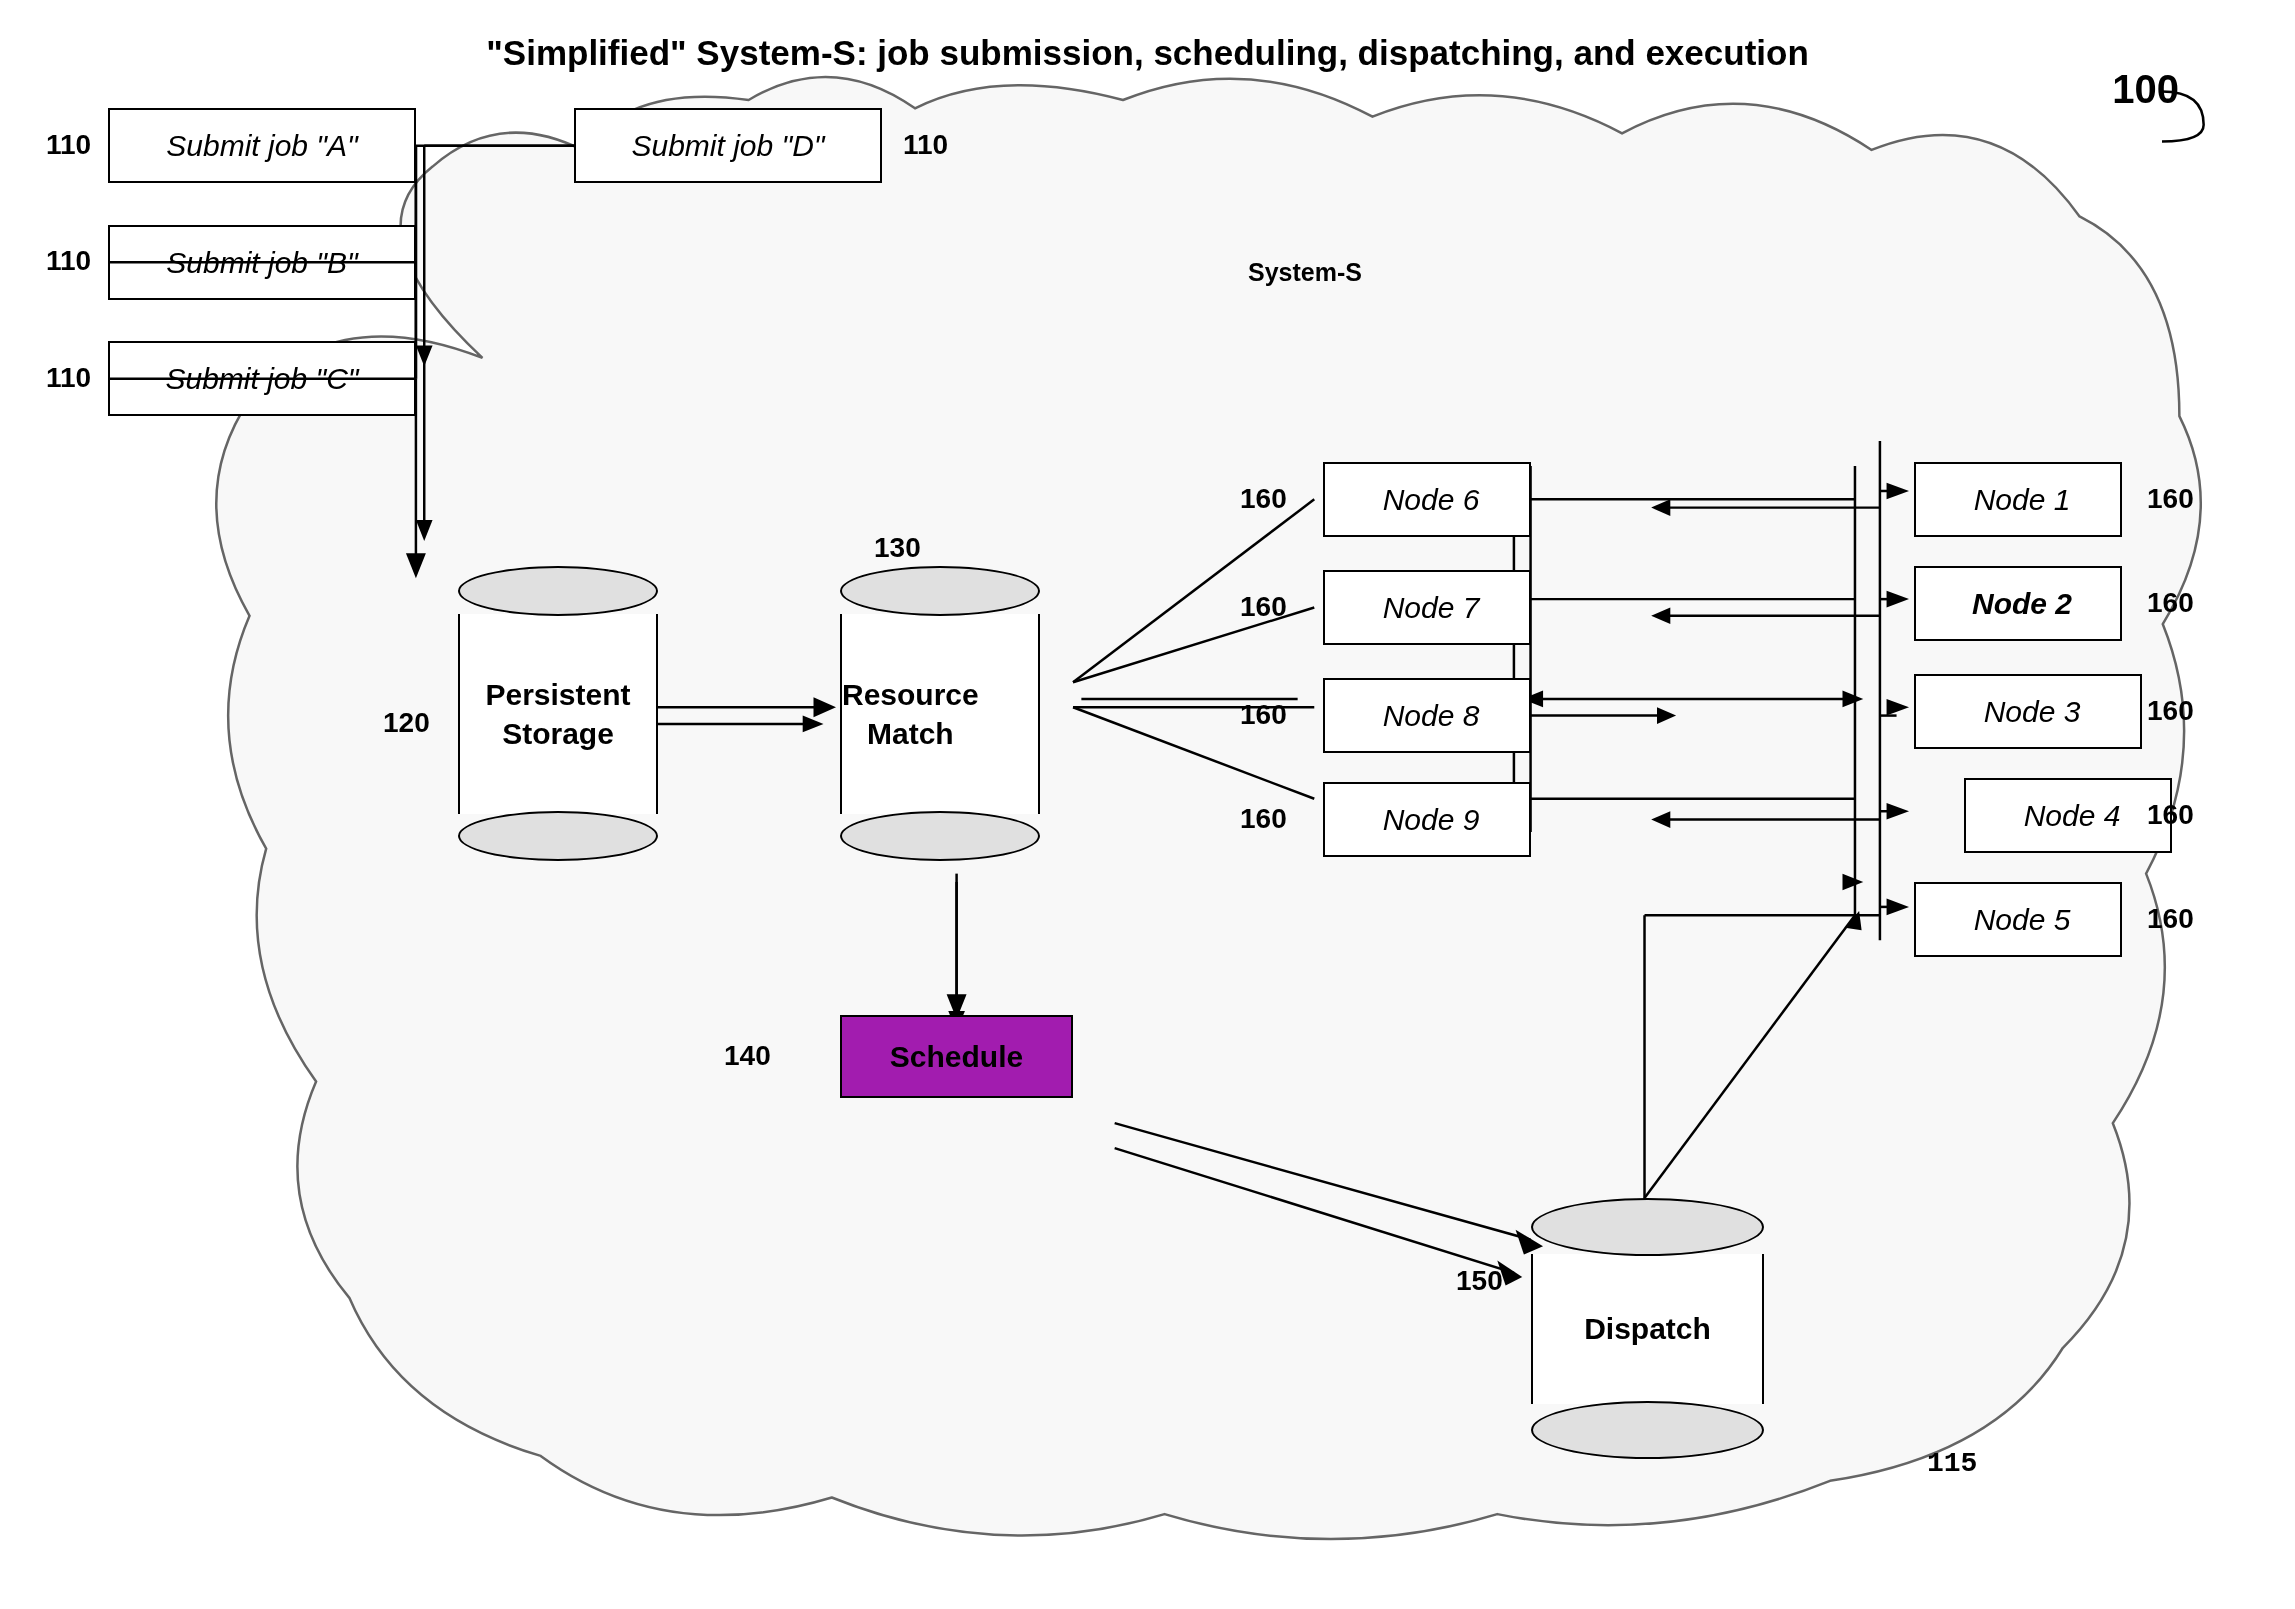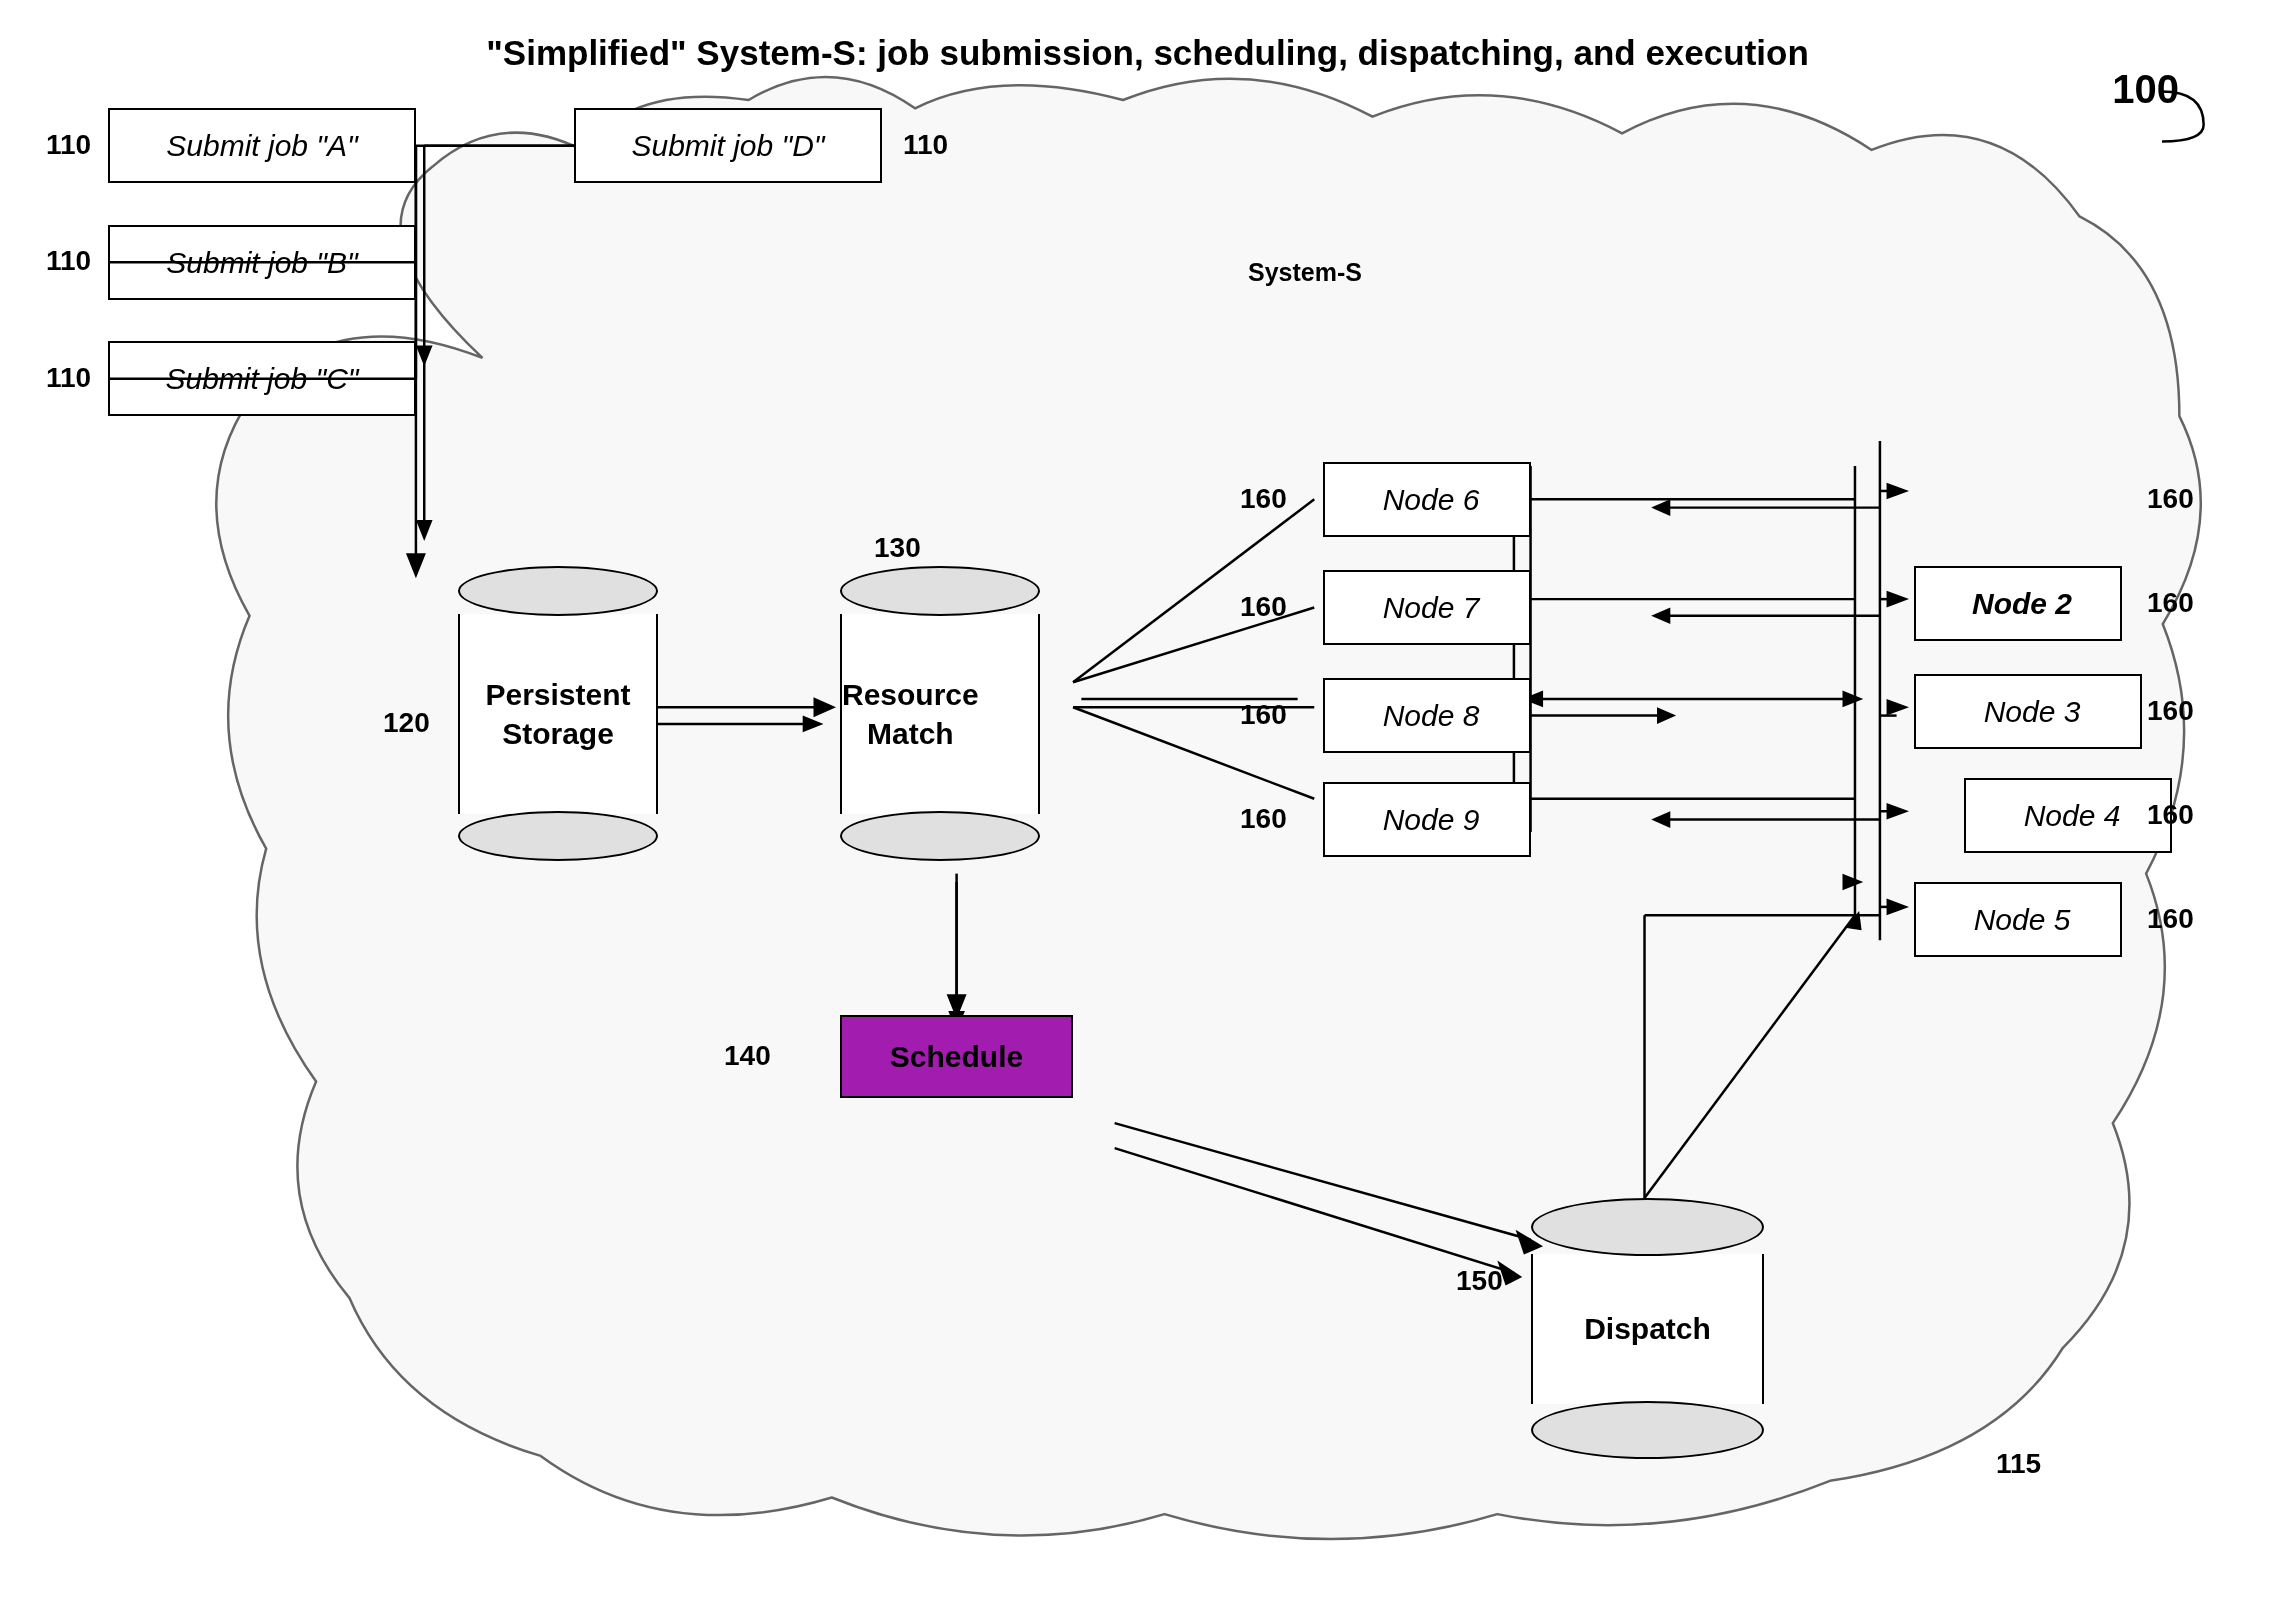--- a/index.html
+++ b/index.html
@@ -326,20 +326,23 @@
   <div class="node-box" style="left:1323px; top:678px; width:208px; height:75px;">
     <span>Node 8</span>
   </div>
   <div class="ref-label" style="left:1240px; top:699px;">160</div>
 
   <div class="node-box" style="left:1323px; top:782px; width:208px; height:75px;">
     <span>Node 9</span>
   </div>
   <div class="ref-label" style="left:1240px; top:803px;">160</div>
 
+  <div class="node-box" style="left:1914px; top:462px; width:208px; height:75px;">
+    <span>Node 1</span>
+  </div>
   <div class="ref-label" style="left:2147px; top:483px;">160</div>
 
   <div class="node-box" style="left:1914px; top:566px; width:208px; height:75px;font-weight:bold;">
     <span>Node 2</span>
   </div>
   <div class="ref-label" style="left:2147px; top:587px;">160</div>
 
   <div class="node-box" style="left:1914px; top:674px; width:228px; height:75px;">
     <span>Node 3</span>
   </div>
@@ -348,16 +351,16 @@
   <div class="node-box" style="left:1964px; top:778px; width:208px; height:75px;">
     <span>Node 4</span>
   </div>
   <div class="ref-label" style="left:2147px; top:799px;">160</div>
 
   <div class="node-box" style="left:1914px; top:882px; width:208px; height:75px;">
     <span>Node 5</span>
   </div>
   <div class="ref-label" style="left:2147px; top:903px;">160</div>
 
-  <div class="ref-label" style="left:1996px; top:1448px;">115</div>
+  <div class="ref-label" style="left:1927px; top:1448px;font-family:Liberation Mono, monospace;">115</div>
 
 </div>
 
 
 </body></html>

